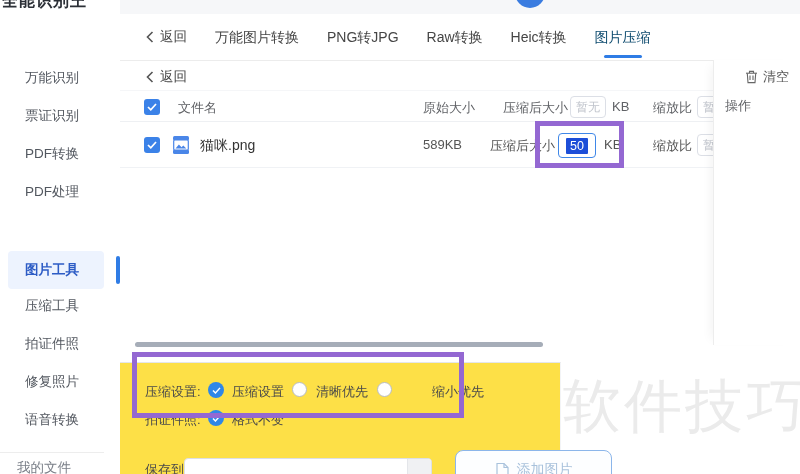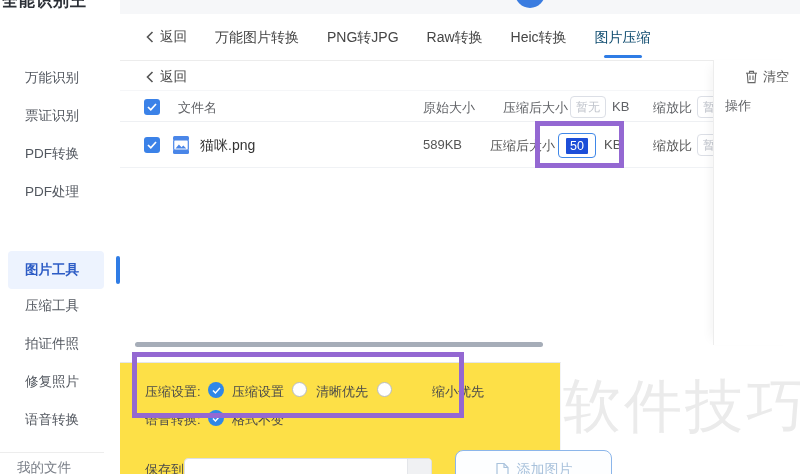--- a/index.html
+++ b/index.html
@@ -179,21 +179,21 @@
               <polyline points="1,4 3.8,6.8 9,1" fill="none" stroke="#fff" stroke-width="1.7"></polyline>
             </svg>
         </div>
         <span class="radio-label" style="left:112px;">压缩设置</span>
         <div class="radio unchecked" style="left:172px;"></div>
         <span class="radio-label" style="left:196px;">清晰优先</span>
         <div class="radio unchecked" style="left:257px;"></div>
         <span class="radio-label" style="left:281px;margin-left:31px;">缩小优先</span>
       </div>
       <div class="set-row" style="top:46px;">
-        <span class="set-label">语音转换:</span>
+        <span class="set-label">拍证件照:</span>
         <div class="radio checked" style="left:88px;">
           <svg width="9" height="7" viewBox="0 0 10 8">
               <polyline points="1,4 3.8,6.8 9,1" fill="none" stroke="#fff" stroke-width="1.7"></polyline>
             </svg>
         </div>
         <span class="radio-label" style="left:112px;">格式不变</span>
       </div>
     </div>
 
     <span class="save-label">保存到</span>

